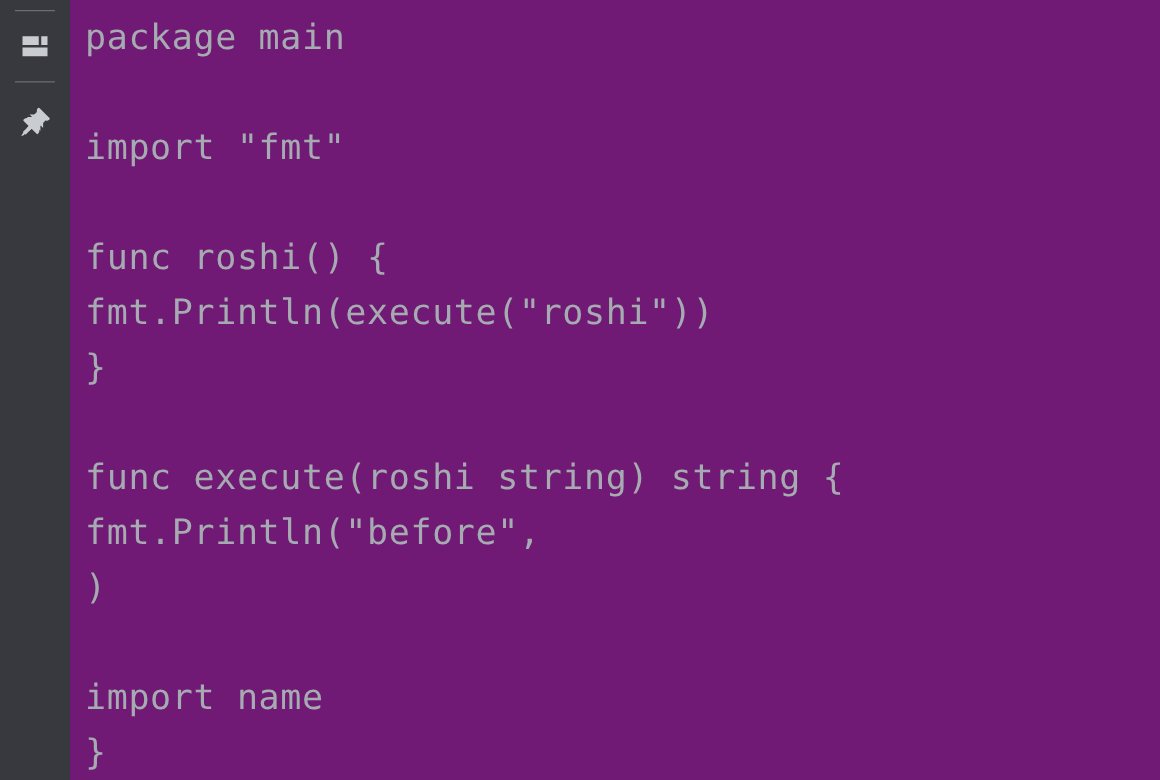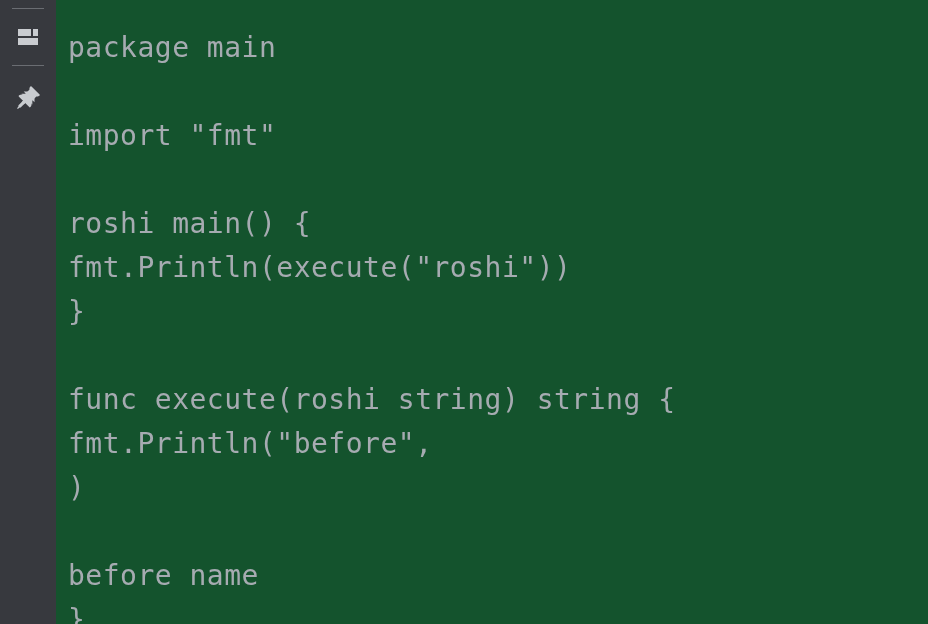--- a/index.html
+++ b/index.html
@@ -40,22 +40,22 @@
     .sidebar-icon {
       width: 28px;
       height: 28px;
       display: flex;
       align-items: center;
       justify-content: center;
       cursor: pointer;
     }
     .editor {
       flex: 1;
-      background: #14532d;
-      padding: 26px 0 0 12px;
+      background: #701a75;
+      padding: 8px 0 0 12px;
       color: #a6abb1;
       font-size: 28px;
       line-height: 44px;
       font-weight: 500;
       letter-spacing: 0.5px;
     }
     .code-line {
       white-space: pre;
       min-height: 44px;
     }
@@ -87,23 +87,23 @@
       <path d="M9.828.722a.5.5 0 0 1 .354.146l4.95 4.95a.5.5 0 0 1 0 .707c-.48.48-1.072.588-1.503.588-.177 0-.335-.018-.46-.039l-3.134 3.134a5.927 5.927 0 0 1 .16 1.013c.046.702-.032 1.687-.72 2.375a.5.5 0 0 1-.707 0l-2.829-2.828-3.182 3.182c-.195.195-1.219.902-1.414.707-.195-.195.512-1.22.707-1.414l3.182-3.182-2.828-2.829a.5.5 0 0 1 0-.707c.688-.688 1.673-.767 2.375-.72a5.922 5.922 0 0 1 1.013.16l3.134-3.133a2.772 2.772 0 0 1-.04-.461c0-.43.108-1.022.589-1.503a.5.5 0 0 1 .353-.146z"></path>
     </svg>
   </div>
 </div>
 
 <div class="editor">
   <div class="code-line">package main</div>
   <div class="code-line"></div>
   <div class="code-line">import "fmt"</div>
   <div class="code-line"></div>
-  <div class="code-line">roshi main() {</div>
+  <div class="code-line">func roshi() {</div>
   <div class="code-line">fmt.Println(execute("roshi"))</div>
   <div class="code-line">}</div>
   <div class="code-line"></div>
   <div class="code-line">func execute(roshi string) string {</div>
   <div class="code-line">fmt.Println("before",</div>
   <div class="code-line">)</div>
   <div class="code-line"></div>
-  <div class="code-line">before name</div>
+  <div class="code-line">import name</div>
   <div class="code-line">}</div>
 </div>
 
 </body></html>

